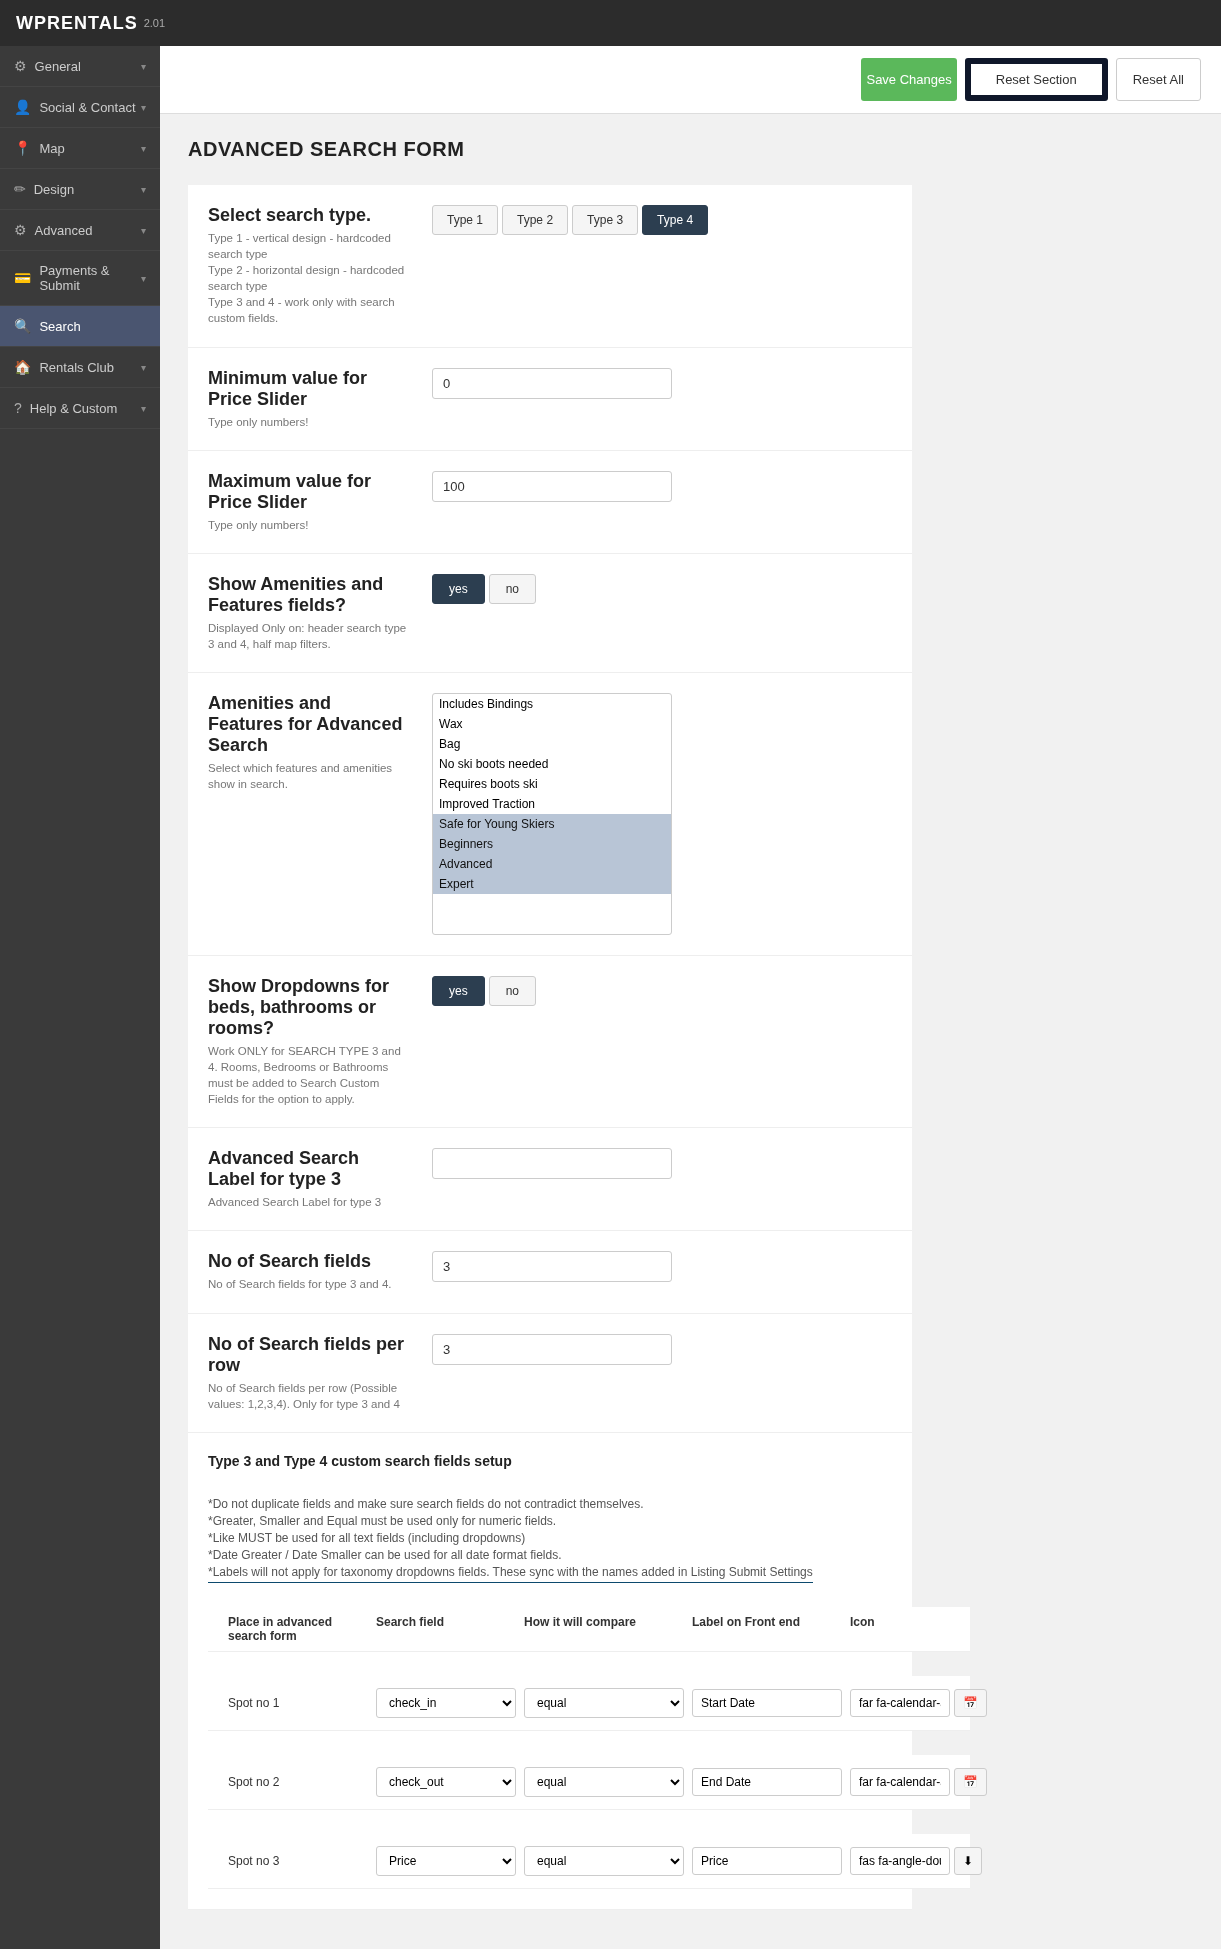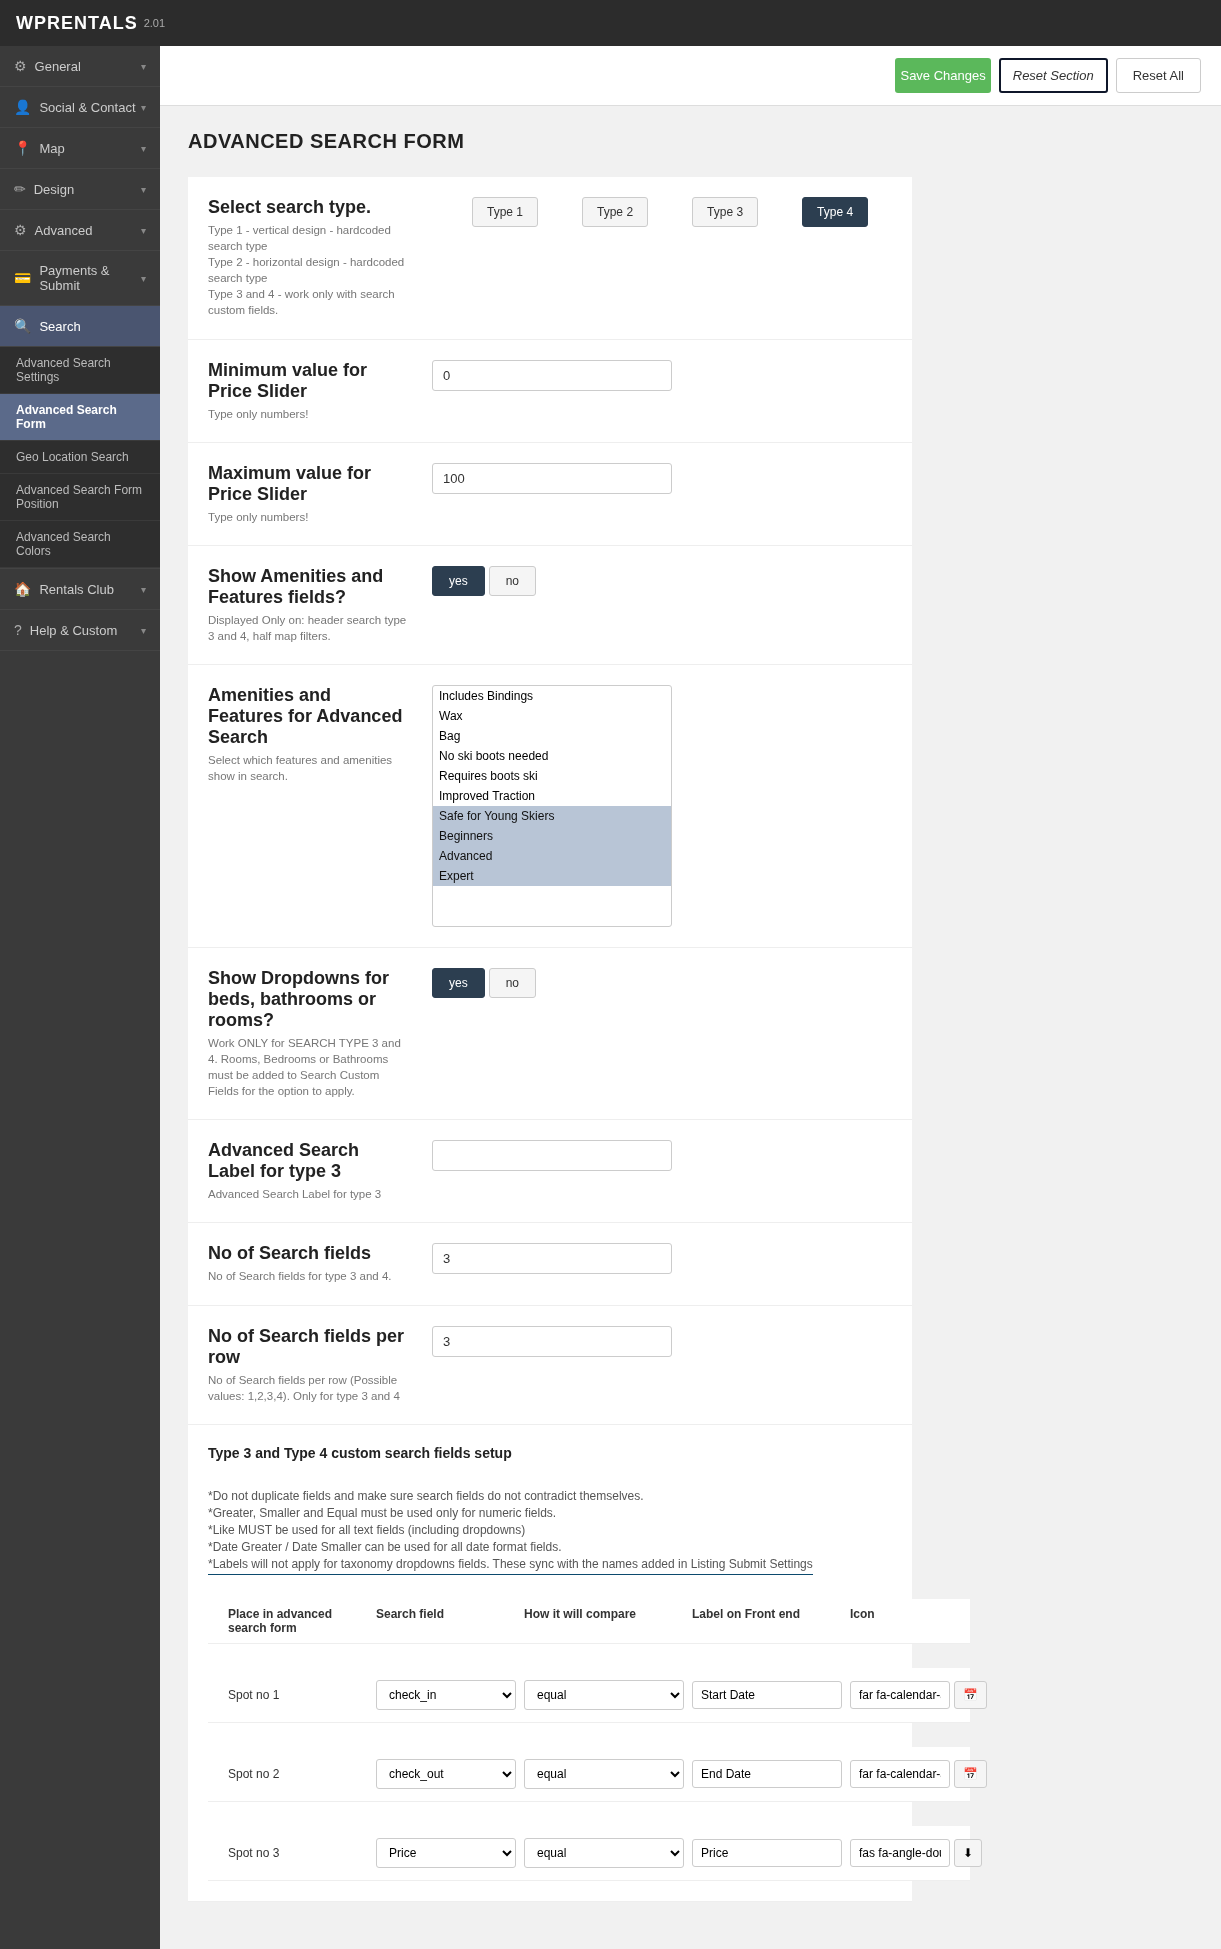--- a/index.html
+++ b/index.html
@@ -88,26 +88,25 @@
       color: #fff;
       border: none;
       padding: 8px 5px;
       font-size: 13px;
       cursor: pointer;
       border-radius: 3px;
     }
     .btn-reset-section {
       background: #fff;
       color: #333;
-      border: 2px solid #0f172a;
-      padding: 8px 12px;
+      border: 6px solid #0f172a;
+      padding: 8px 25px;
       font-size: 13px;
       cursor: pointer;
       border-radius: 3px;
-      font-style: italic;
     }
     .btn-reset-all {
       background: #fff;
       color: #333;
       border: 1px solid #ccc;
       padding: 8px 16px;
       font-size: 13px;
       cursor: pointer;
       border-radius: 3px;
     }
@@ -169,21 +168,20 @@
       gap: 4px;
     }
     .type-btn {
       padding: 7px 14px;
       border: 1px solid #ccc;
       background: #f5f5f5;
       font-size: 12px;
       cursor: pointer;
       border-radius: 3px;
       color: #333;
-      margin-left: 40px;
     }
     .type-btn.active {
       background: #2c3e50;
       color: #fff;
       border-color: #2c3e50;
     }
 
     
     .yn-btn-group {
       display: flex;
@@ -357,27 +355,20 @@
       <span class="chevron">▾</span>
     </div>
 
     <div class="sidebar-item" style="background:#4a5570; color:#fff;">
       <div class="sidebar-item-inner">
         <span class="icon" style="color:#ccc;">🔍</span>
         <span>Search</span>
       </div>
     </div>
 
-    <div class="sidebar-sub">
-      <div class="sidebar-sub-item">Advanced Search Settings</div>
-      <div class="sidebar-sub-item active">Advanced Search Form</div>
-      <div class="sidebar-sub-item">Geo Location Search</div>
-      <div class="sidebar-sub-item">Advanced Search Form Position</div>
-      <div class="sidebar-sub-item">Advanced Search Colors</div>
-    </div>
 
     <div class="sidebar-item">
       <div class="sidebar-item-inner">
         <span class="icon">🏠</span>
         <span>Rentals Club</span>
       </div>
       <span class="chevron">▾</span>
     </div>
 
     <div class="sidebar-item">

